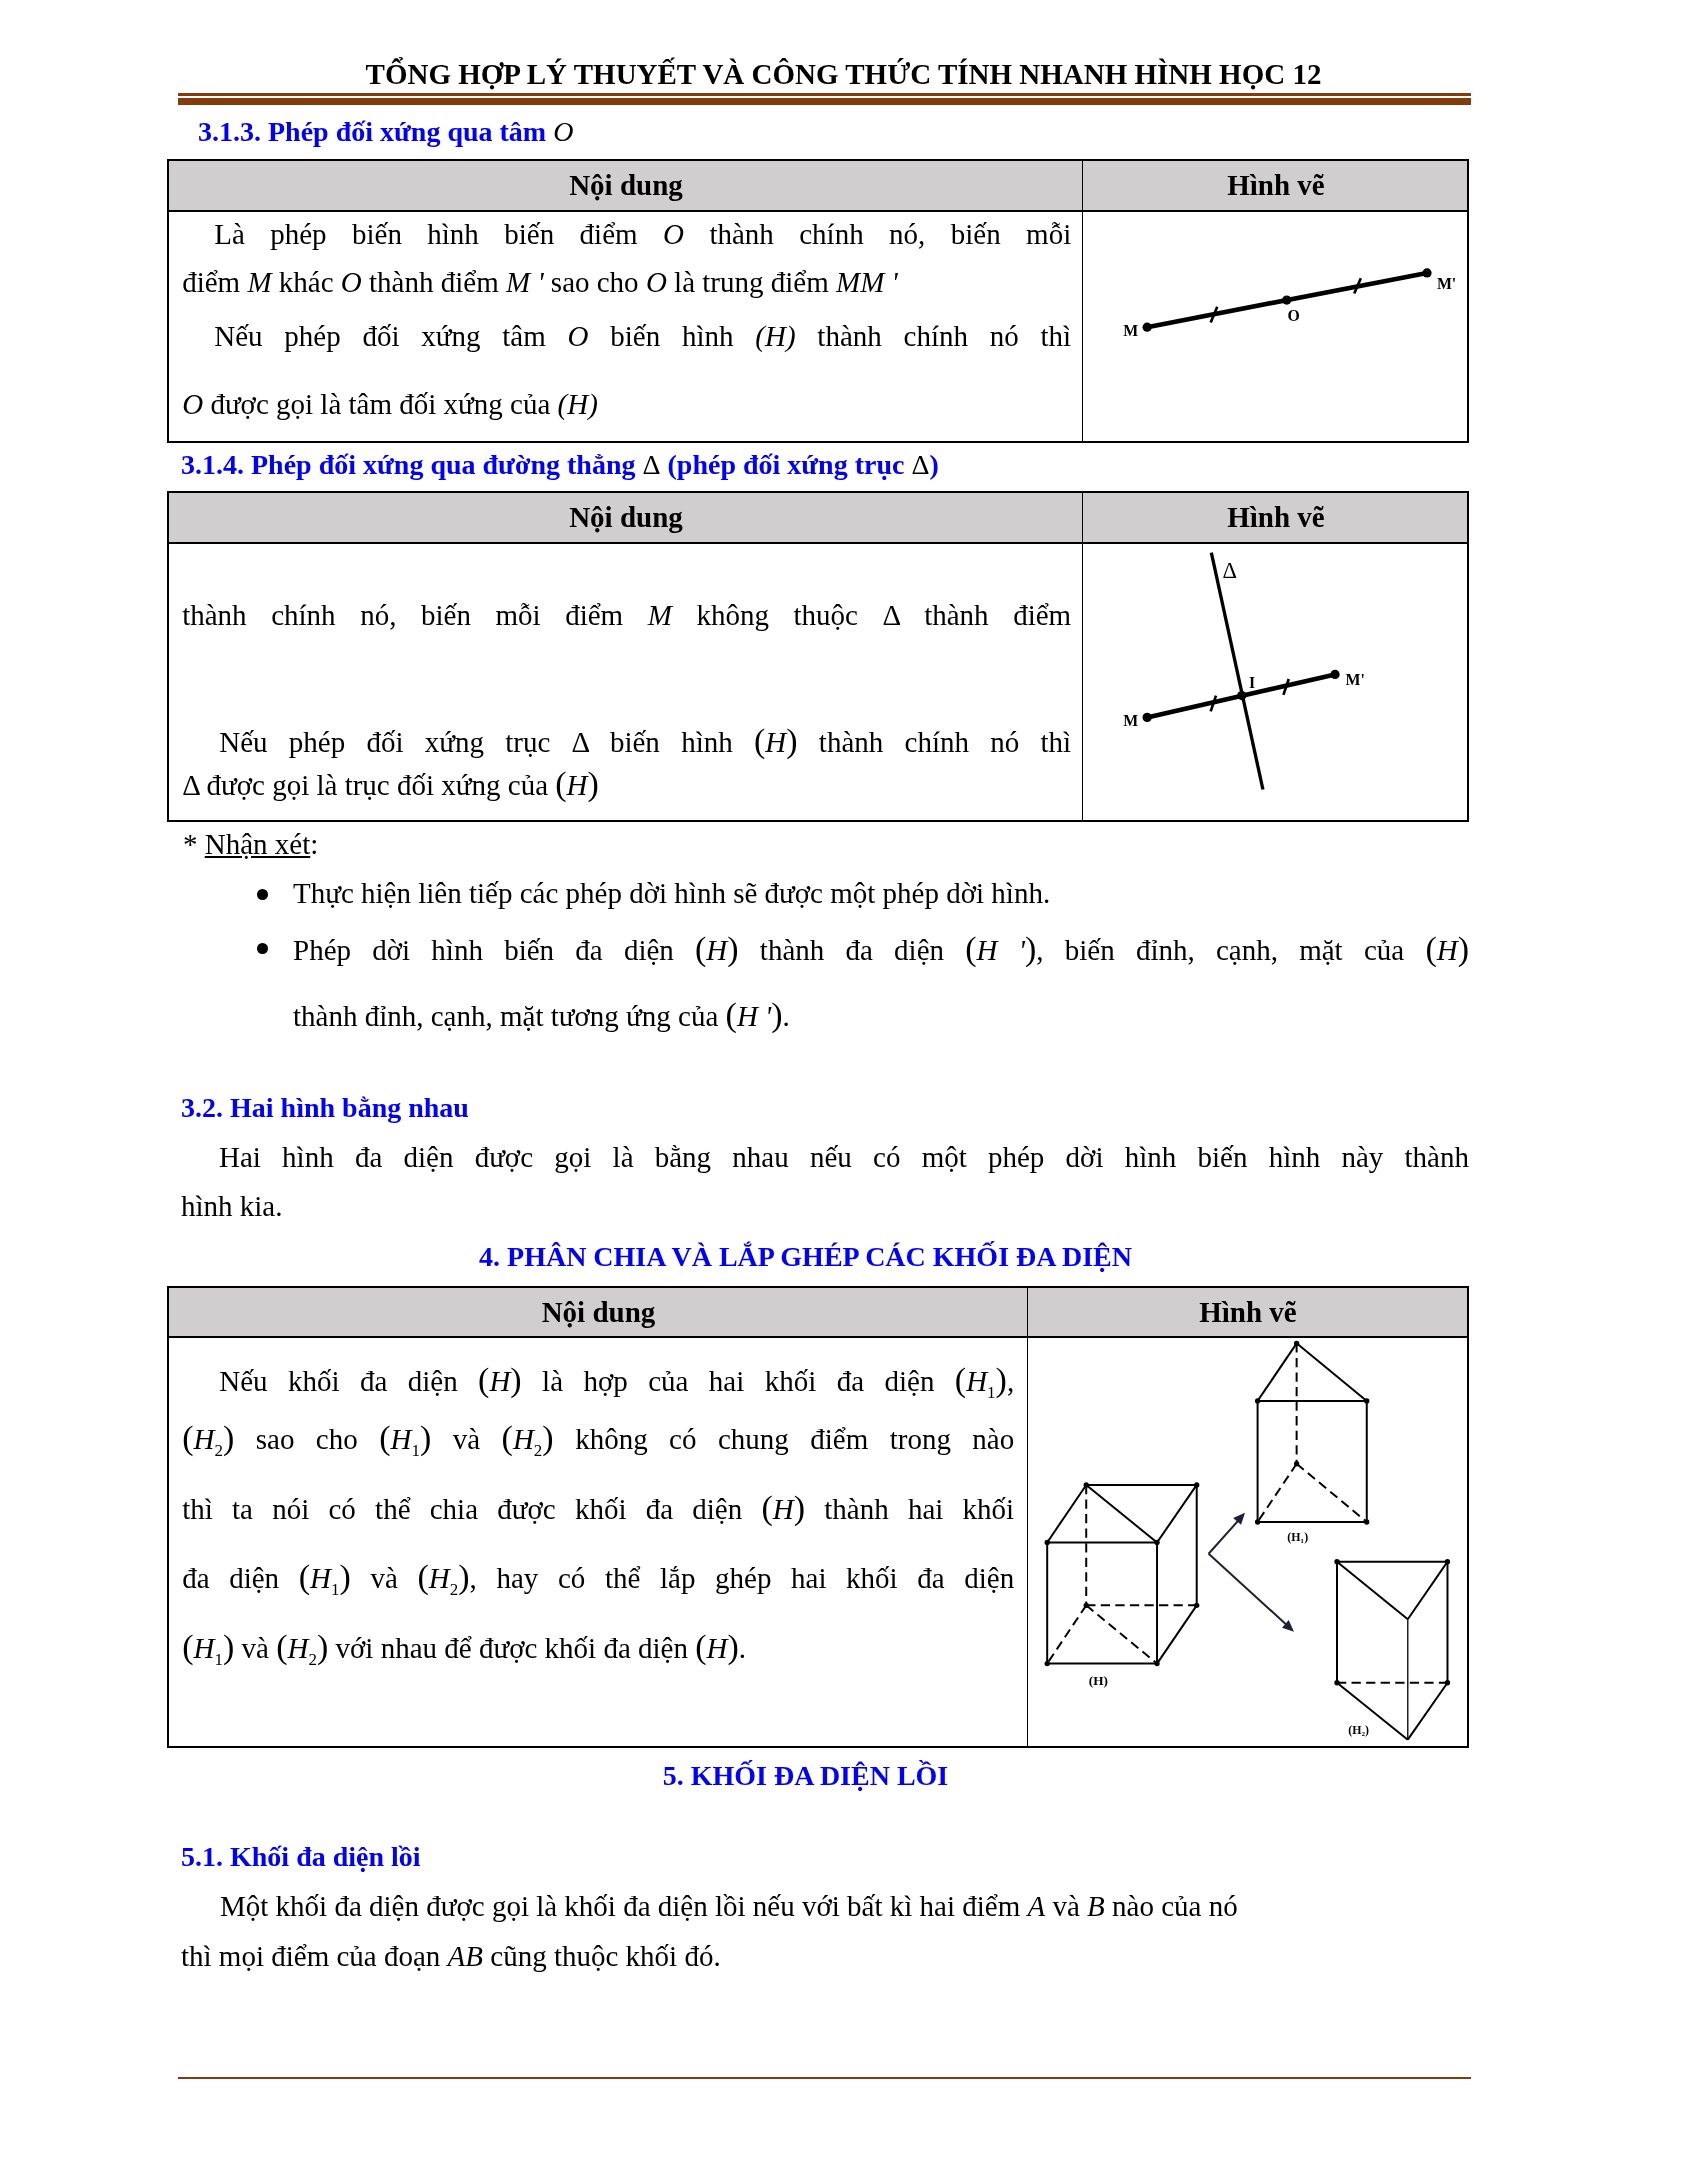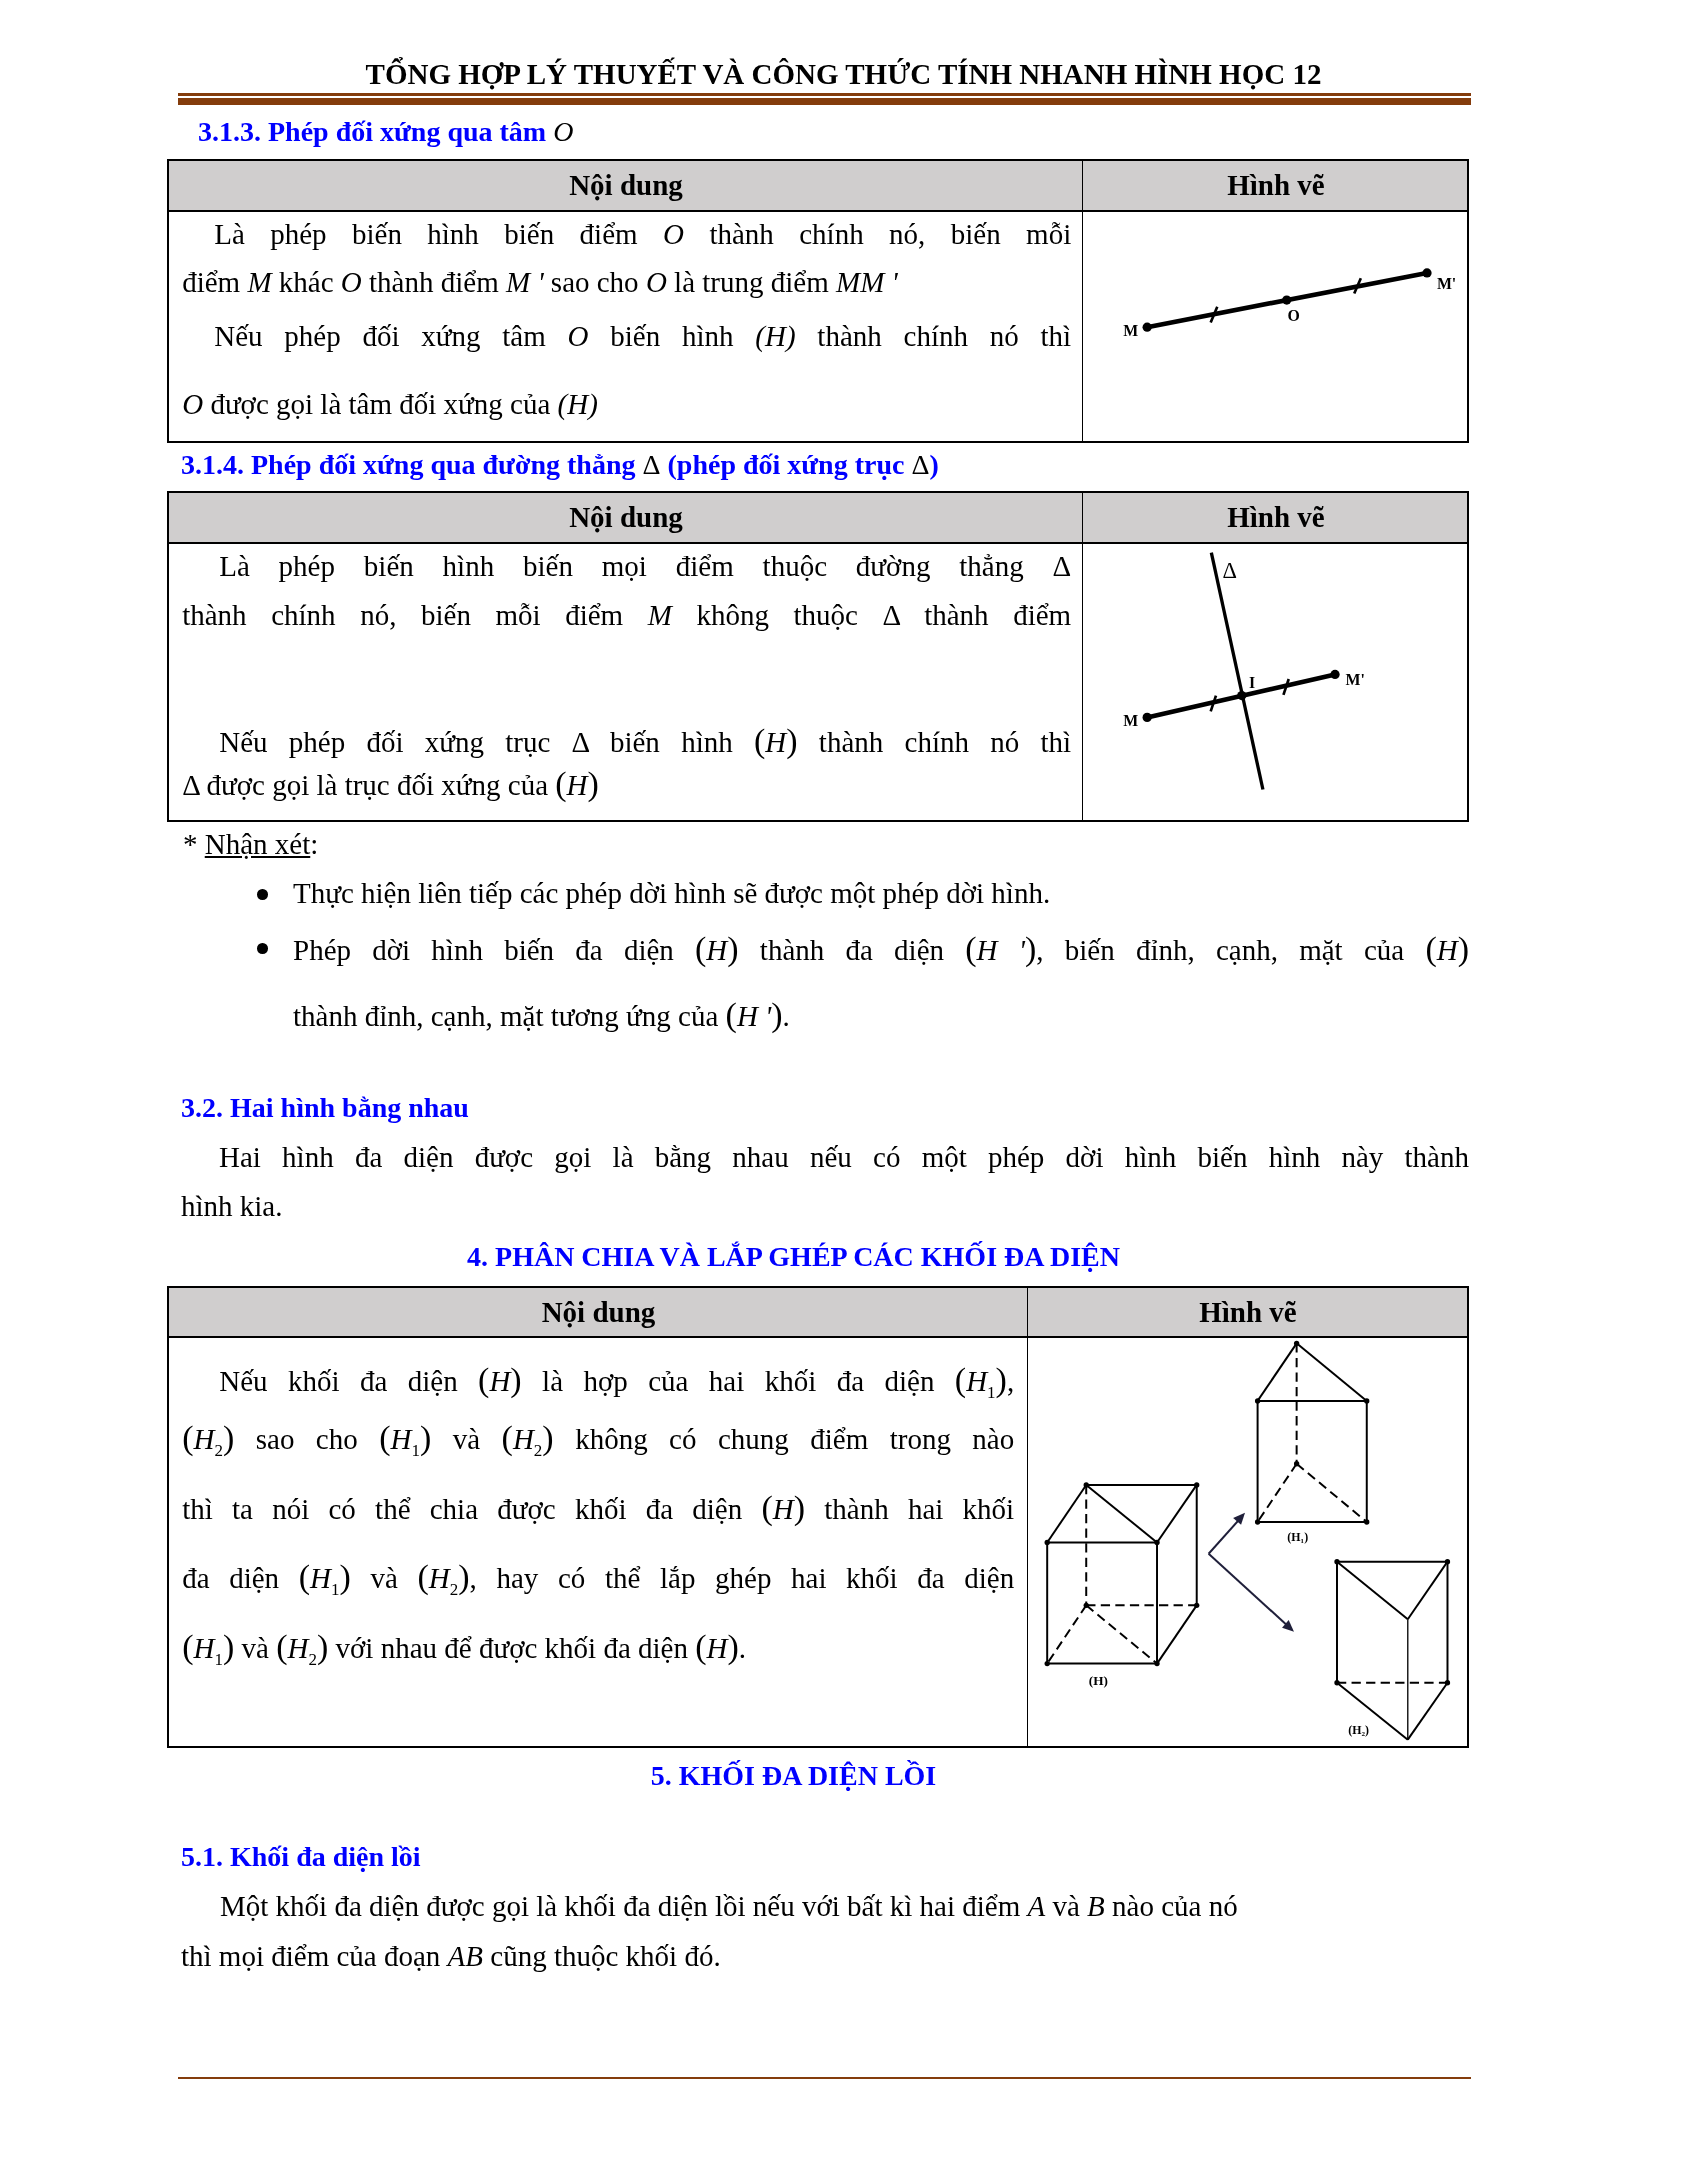--- a/index.html
+++ b/index.html
@@ -5,21 +5,21 @@
   html, body { margin: 0; padding: 0; background: #ffffff; }
   body { width: 1687px; height: 2183px; position: relative; overflow: hidden;
          font-family: "Liberation Serif", "DejaVu Serif", serif; color: #000; }
   .abs { position: absolute; }
   .title { left: 0; width: 1687px; top: 58px; text-align: center; font-weight: bold;
            font-size: 29px; line-height: 32px; white-space: nowrap; }
   .rule-thin { left: 178px; width: 1293px; top: 93px; height: 2.6px; background: #843C0C; }
   .rule-thick { left: 178px; width: 1293px; top: 98px; height: 7.3px; background: #843C0C; }
   .footer-rule { left: 178px; width: 1293px; top: 2077px; height: 2px; background: #843C0C; }
   .h-sec { color: #0000FF; font-weight: bold; font-size: 28px; line-height: 32px; white-space: nowrap; }
-  .h-center { left: 0; width: 1587px; text-align: center; font-family: Liberation Serif, serif; }
+  .h-center { left: 12px; width: 1587px; text-align: center; font-family: Liberation Serif, serif; }
   .math { font-style: italic; font-family: "Liberation Serif", "DejaVu Serif", serif; }
   .h-sec .math { font-weight: normal; color: #000; }
   .h-sec .delta { font-weight: normal; color: #000; font-style: normal; }
   .txt { font-size: 29px; line-height: 33px; white-space: nowrap; }
   .tbl { border: 2.6px solid #000; box-sizing: border-box; }
   .tbl .head { position: absolute; left: 0; right: 0; top: 0; background: #D0CECE;
                border-bottom: 2.6px solid #000; box-sizing: border-box; }
   .tbl .vdiv { position: absolute; top: 0; bottom: 0; width: 1.3px; background: #000; }
   .tbl .hcell { position: absolute; top: 0; bottom: 0; display: flex; align-items: center;
                 justify-content: center; font-weight: bold; font-size: 29px; }
@@ -82,21 +82,20 @@
   <span>3.1.4. Phép đối xứng qua đường thẳng </span><span class="delta">Δ</span><span> (phép đối xứng trục </span><span class="delta">Δ</span><span>)</span>
 </div>
 
 <div class="abs tbl" style="left:167px; top:491px; width:1302px; height:331px;">
   <div class="head" style="height:51px;">
     <div class="hcell" style="left:0; width:914px;">Nội dung</div>
     <div class="hcell" style="left:916px; right:0;">Hình vẽ</div>
   </div>
   <div class="vdiv" style="left:913px;"></div>
   <div class="cell-text" style="left:13.2px; width:889px; top:56px; height:265px;">
-    <div class="line justify" style="top:1.3px; padding-left:37px;">Là phép biến hình biến mọi điểm thuộc đường thẳng Δ</div>
     <div class="line justify" style="top:50px;">
       <span>thành chính nó, biến mỗi điểm </span><span class="math">M</span><span> không thuộc Δ thành điểm</span>
     </div>
     <div class="line justify" style="top:151px; padding-left:37px;margin-top:24px;">
       <span>Nếu phép đối xứng trục Δ biến hình </span><span class="paren">(</span><span class="math">H</span><span class="paren">)</span><span> thành chính nó thì</span>
     </div>
     <div class="line" style="top:218px;">
       <span>Δ được gọi là trục đối xứng của </span><span class="paren">(</span><span class="math">H</span><span class="paren">)</span>
     </div>
   </div>

